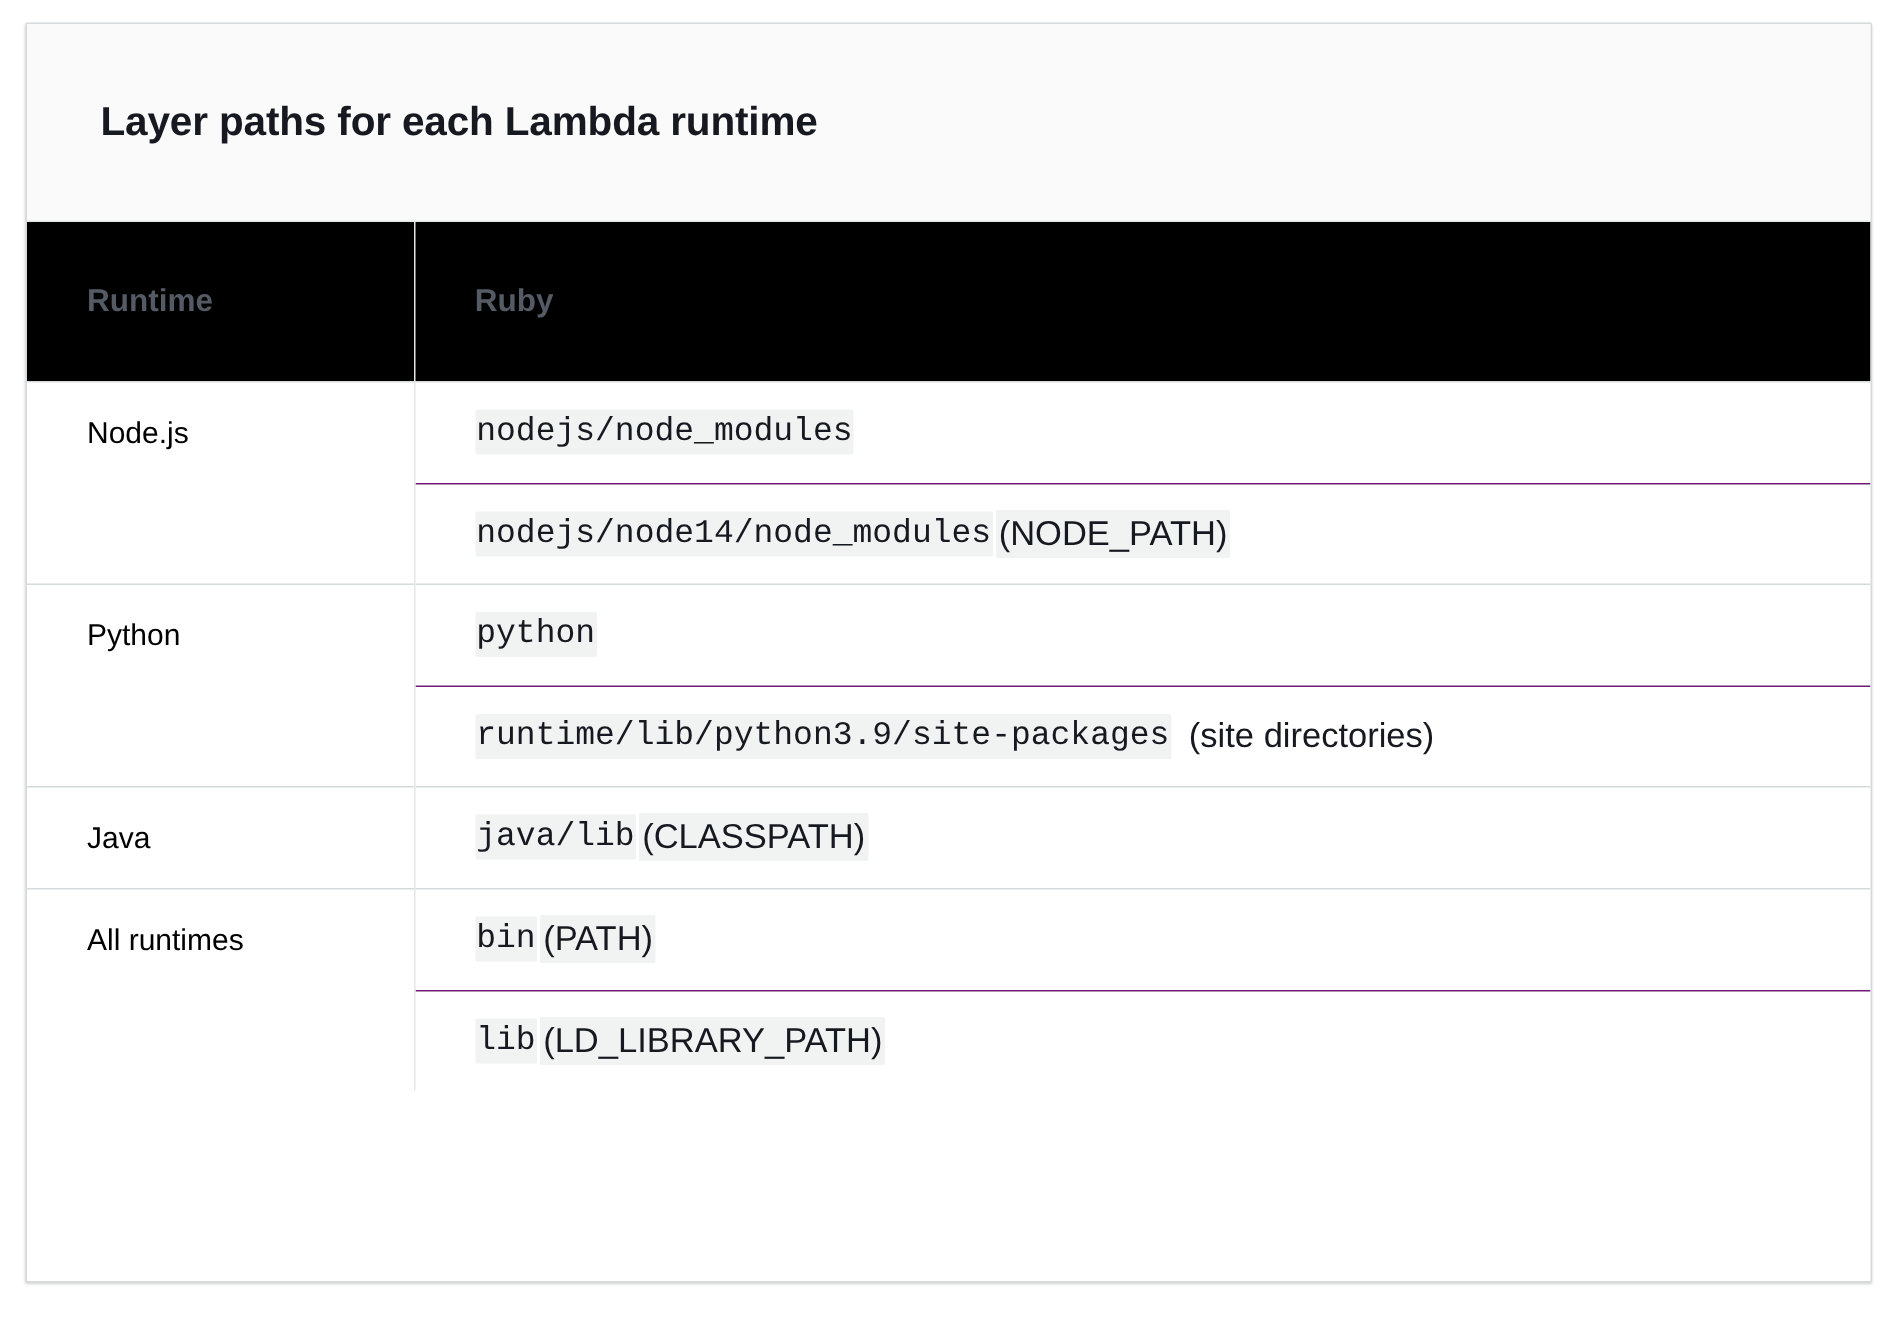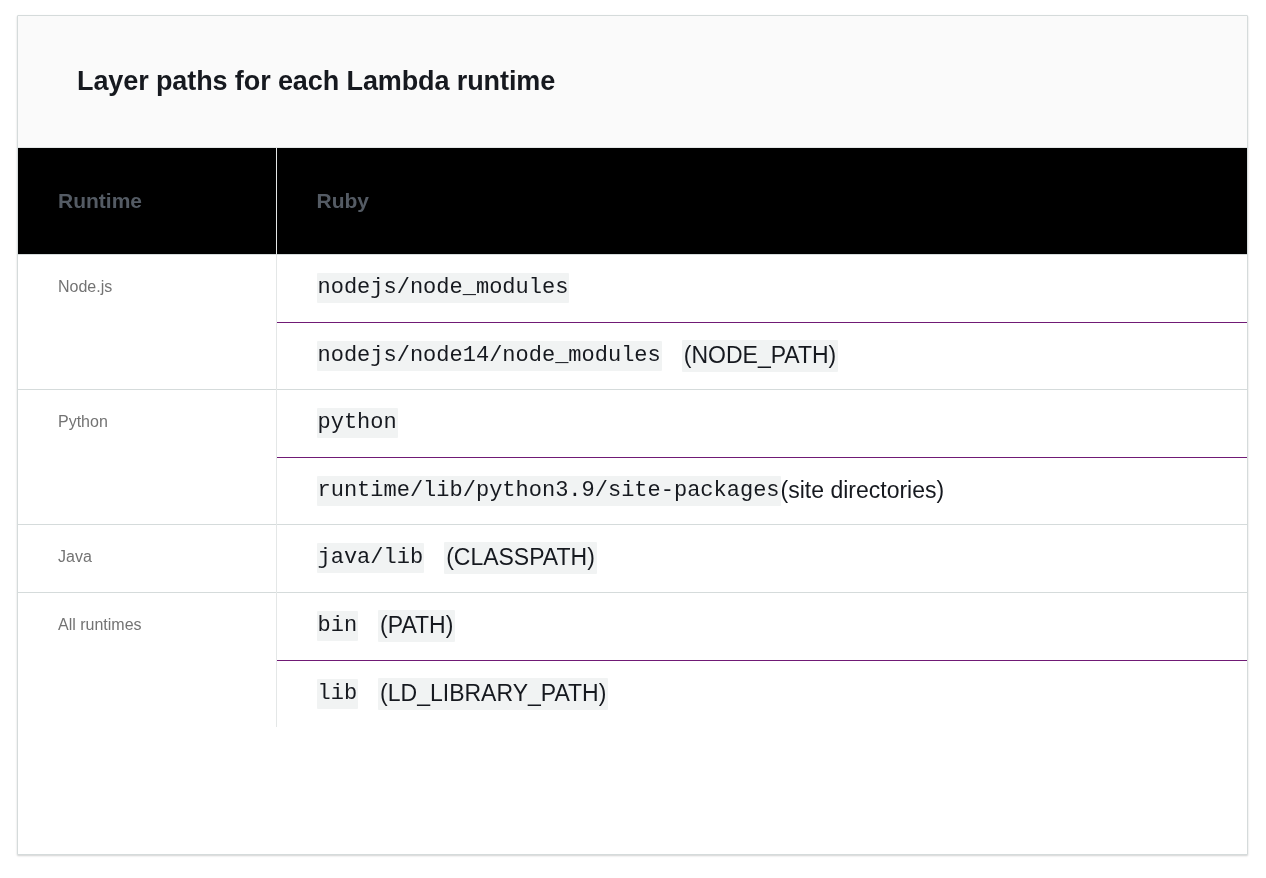--- a/index.html
+++ b/index.html
@@ -41,21 +41,21 @@
   .card-title {
     box-sizing: border-box;
     height: 132px;
     background: #fafafa;
     border-bottom: 1px solid #e4e7e7;
     padding: 0 40px;
     display: flex;
     align-items: center;
   }
   .card-title h2 {
-    margin: 18px;
+    margin: 8px;
     padding: 0 0 0 1px;
     font-size: 27px;
     line-height: 1.2;
     font-weight: bold;
     color: #16191f;
     letter-spacing: -0.1px;
   }
 
   
   table.layer-table {
@@ -83,22 +83,22 @@
 
   tbody td {
     box-sizing: border-box;
     vertical-align: top;
     padding: 0;
     border-top: 1px solid #d5dbdb;
   }
   tbody tr:first-child td { border-top: none; }
 
   td.runtime-cell {
-    font-size: 16px;
-    color: #737373;
+    font-size: 20px;
+    color: #000000;
     padding: 22px 0 0 40px;
     line-height: 1.25;
     margin-top: 36px;
   }
 
   td.paths-cell {
     border-left: 1px solid #e4e7e7;
     padding: 0;
   }
 
@@ -121,29 +121,30 @@
     background: #f1f3f3;
     padding: 2px 1px 3px 1px;
     border-radius: 1px;
   }
   .envvar {
     font-family: "Liberation Sans", sans-serif;
     font-size: 23px;
     color: #16191f;
     background: #f1f3f3;
     padding: 2px 2px 3px 2px;
-    margin-left: 20px;
+    margin-left: 2px;
     border-radius: 1px;
   }
   .note {
     font-family: "Liberation Sans", sans-serif;
     font-size: 23px;
     color: #16191f;
     background: transparent;
     margin-left: 0;
+    padding-left: 12px;
   }
 </style>
 </head>
 <body>
 
 <div class="page">
 
   <div class="card">
 
     <div class="card-title">

